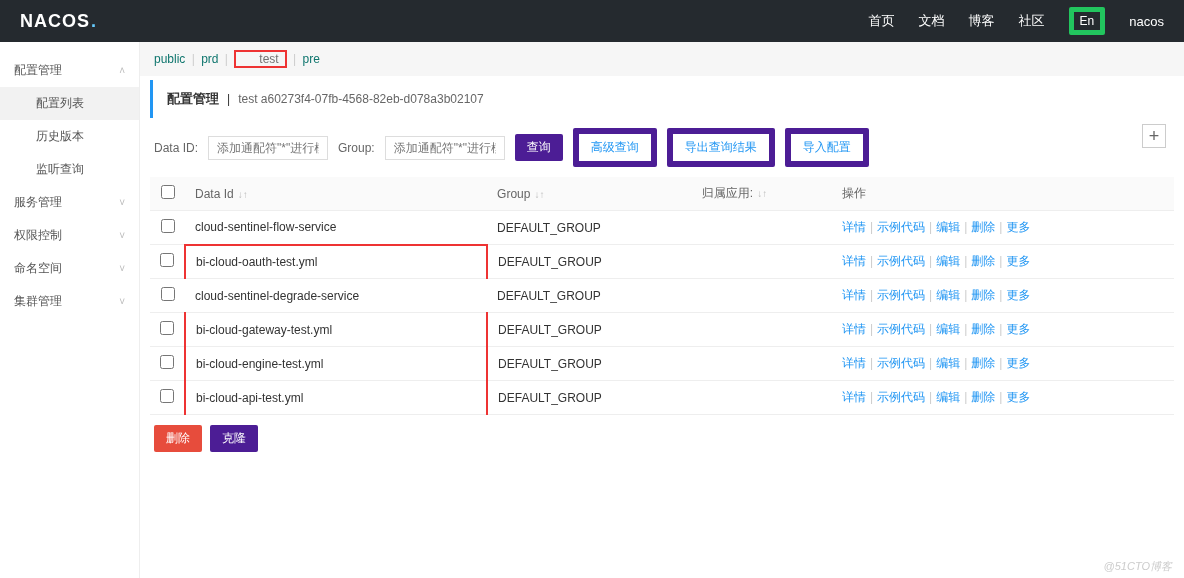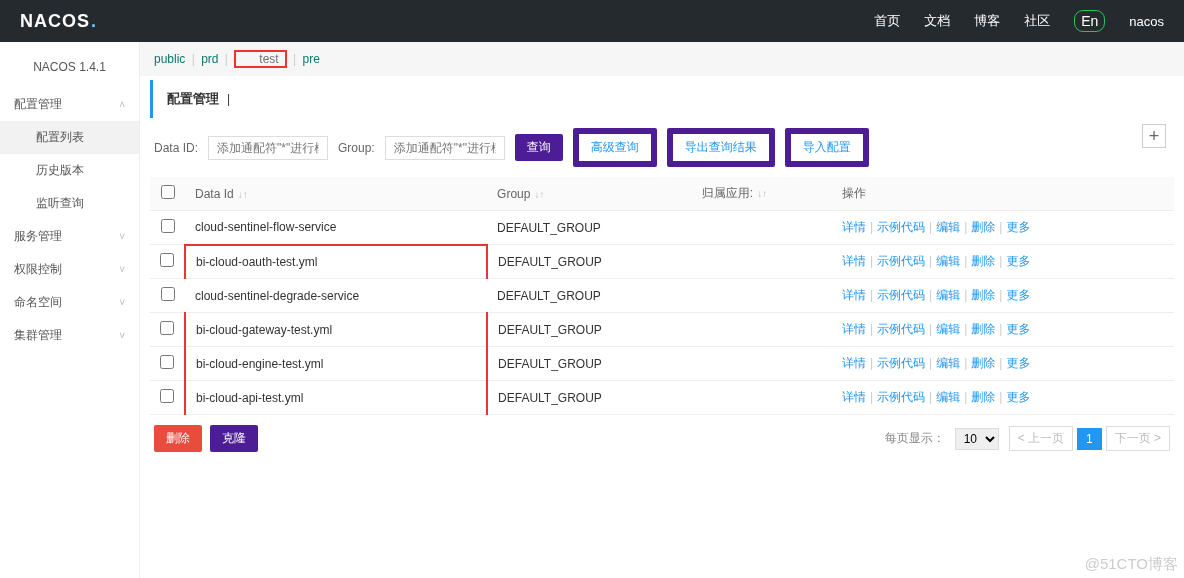--- a/index.html
+++ b/index.html
@@ -2,21 +2,21 @@
 <html><head>
 <meta charset="utf-8">
 <style>
 * { box-sizing: border-box; margin: 0; padding: 0; }
 body { font-family: -apple-system, "Microsoft YaHei", "PingFang SC", sans-serif; font-size: 12px; color: #333; background: #fff; width: 1184px; height: 578px; overflow: hidden; }
 .header { background: #252a2f; height: 42px; display: flex; align-items: center; padding: 0 20px; color: #fff; }
 .logo { font-weight: bold; font-size: 18px; letter-spacing: 1px; display: flex; align-items: center; }
 .logo-dot { color: #6cf; margin-left: 1px; }
 .header-nav { margin-left: auto; display: flex; gap: 24px; align-items: center; font-size: 13px; }
 .header-nav a { color: #fff; text-decoration: none; }
-.lang { border: 1px solid #22c55e; padding: 2px 6px; border-radius: 9px; font-size: 14px; }
+.lang { border: 5px solid #22c55e; padding: 2px 6px; border-radius: 2px; font-size: 12px; }
 .body { display: flex; height: calc(100% - 42px); }
 .sidebar { width: 140px; border-right: 1px solid #eee; padding-top: 12px; }
 .version { text-align: center; font-size: 12px; color: #555; padding: 6px 0 14px; }
 .menu-item { display: flex; align-items: center; justify-content: space-between; padding: 8px 14px; color: #555; font-size: 12px; cursor: pointer; }
 .menu-item.sub { padding-left: 36px; color: #555; }
 .menu-item.active-sub { background: #f2f2f2; }
 .chevron { color: #bbb; font-size: 10px; }
 .main { flex: 1; padding: 0; overflow: hidden; }
 .tabs-bar { background: #f6f6f6; padding: 10px 14px; font-size: 12px; color: #999; }
 .tabs-bar .tab { color: #0f766e; }
@@ -46,21 +46,21 @@
 .red-box-left { border-left: 2px solid #e33; border-right: 2px solid #e33; }
 .red-box-top { border-top: 2px solid #e33; border-left: 2px solid #e33; border-right: 2px solid #e33; }
 .red-box-btm { border-bottom: 2px solid #e33; border-left: 2px solid #e33; border-right: 2px solid #e33; }
 .footer-row { display: flex; align-items: center; padding: 10px 14px; }
 .footer-left { display: flex; gap: 8px; }
 .footer-right { margin-left: auto; display: flex; align-items: center; gap: 10px; color: #888; font-size: 12px; }
 .footer-right select { border: 1px solid #ddd; padding: 2px 4px; font-size: 12px; }
 .pager { display: flex; align-items: center; gap: 4px; }
 .pager .pbtn { border: 1px solid #ddd; padding: 3px 8px; color: #bbb; font-size: 12px; }
 .pager .pbtn.active { background: #2196f3; color: #fff; border-color: #2196f3; }
-.watermark { position: absolute; right: 6px; bottom: 4px; font-size: 15px; color: #ccc; }
+.watermark { position: absolute; right: 12px; bottom: 4px; font-size: 11px; color: #ccc; font-style: italic; }
 </style>
 </head>
 <body>
 
 <div class="header">
   <div class="logo">
     <span>NACOS</span>
       <span class="logo-dot">.</span>
   </div>
   <div class="header-nav">
@@ -68,21 +68,20 @@
     <a>文档</a>
     <a>博客</a>
     <a>社区</a>
     <span class="lang">En</span>
     <a>nacos</a>
   </div>
 </div>
 
 <div class="body">
   <div class="sidebar">
-    <div class="version">NACOS 1.4.1</div>
     <div id="menu">
         <div class="menu-item">
           <span>配置管理</span>
           <span class="chevron">˄</span>
         </div>
         <div class="menu-item sub active-sub">配置列表</div>
         <div class="menu-item sub">历史版本</div>
         <div class="menu-item sub">监听查询</div>
         <div class="menu-item">
           <span>服务管理</span>
@@ -110,20 +109,21 @@
       <span class="tab">prd</span>
       <span class="sep">|</span>
       <span class="tab-hl"><span class="tab active-tab">test</span></span>
       <span class="sep">|</span>
       <span class="tab">pre</span>
     </div>
 
     <div class="breadcrumb-row">
       <b>配置管理</b>
       <span>|</span>
+      <span class="uuid">test a60273f4-07fb-4568-82eb-d078a3b02107</span>
     </div>
 
     <div class="query-row">
       <label>Data ID:</label>
       <input type="text" placeholder="添加通配符&quot;*&quot;进行模糊查询" style="">
       <label>Group:</label>
       <input type="text" placeholder="添加通配符&quot;*&quot;进行模糊查询" style="">
       <button class="btn btn-primary">查询</button>
       <button class="btn btn-outline">高级查询</button>
       <button class="btn btn-outline">导出查询结果</button>
@@ -185,25 +185,16 @@
             <td class="actions"><a>详情</a><span class="asep">|</span><a>示例代码</a><span class="asep">|</span><a>编辑</a><span class="asep">|</span><a>删除</a><span class="asep">|</span><a>更多</a></td>
           </tr>
         </tbody>
     </table>
 
     <div class="footer-row">
       <div class="footer-left">
         <button class="btn btn-red">删除</button>
         <button class="btn btn-primary">克隆</button>
       </div>
-      <div class="footer-right">
-        <span>每页显示：</span>
-        <select><option>10</option></select>
-        <div class="pager">
-          <span class="pbtn">&lt; 上一页</span>
-          <span class="pbtn active">1</span>
-          <span class="pbtn">下一页 &gt;</span>
-        </div>
-      </div>
     </div>
   </div>
 </div>
 <div class="watermark">@51CTO博客</div>
 
 </body></html>

